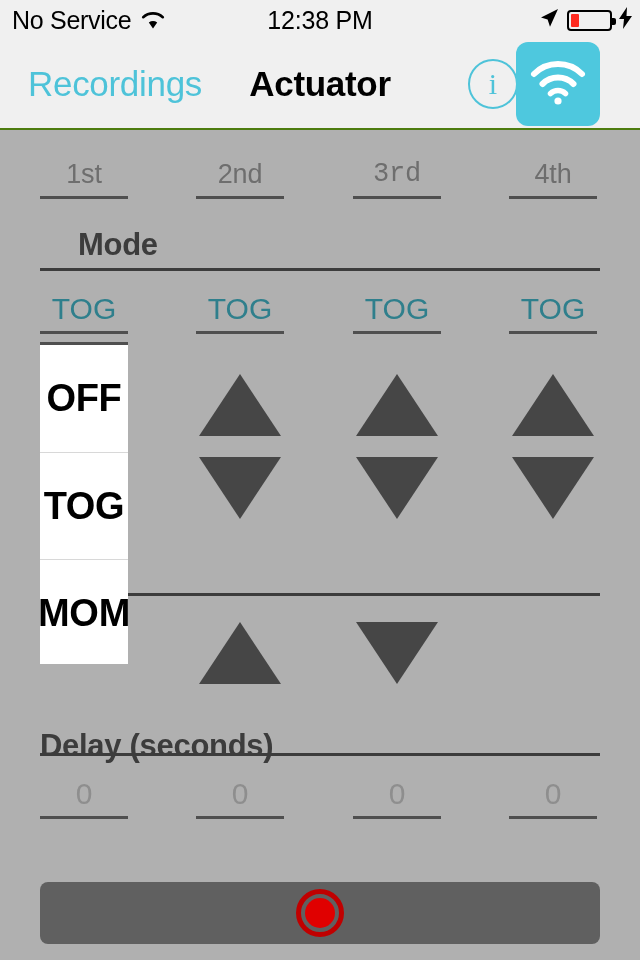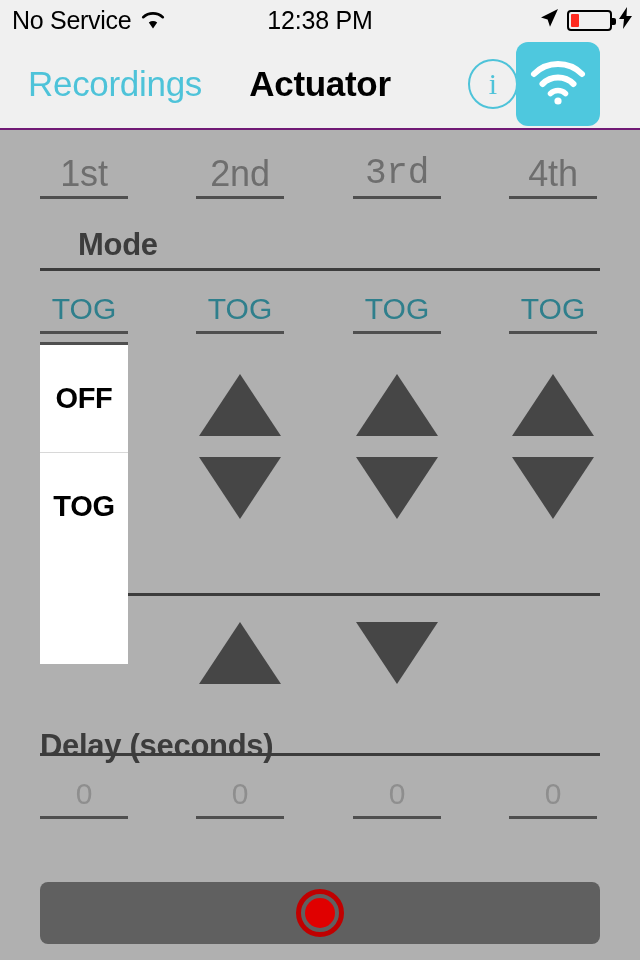--- a/index.html
+++ b/index.html
@@ -60,21 +60,21 @@
     height: 13px; width: 8px;
     background: #ff2a1f;
     margin-left: 2px; border-radius: 1px;
   }
 
   
   .nav-bar {
     position: absolute; top: 40px; left: 0;
     width: 640px; height: 90px;
     background: #f0f0f0;
-    border-bottom: 2px solid #701a75;
+    border-bottom: 2px solid #4d7c0f;
   }
   .nav-back {
     position: absolute; left: 28px; top: 50%;
     transform: translateY(-50%);
     font-size: 35px; color: #4ec3d9;
     letter-spacing: -0.3px;
     background: none; border: none; cursor: pointer;
     font-family: "Liberation Sans", sans-serif;
   }
   .nav-title {
@@ -111,21 +111,21 @@
 
   .col-row { position: absolute; left: 0; width: 640px; }
 
   .cell {
     position: absolute;
     width: 88px;
     text-align: center;
   }
 
   .col-head-label {
-    font-size: 36px; color: #6e6e6e;
+    font-size: 27px; color: #6e6e6e;
     line-height: 44px; letter-spacing: -0.2px;
   }
   .col-head-rule {
     height: 3px; background: #4f4f4f; width: 88px;
   }
 
   .mode-label {
     font-size: 30px; color: #2f7f8c;
     line-height: 44px; letter-spacing: 0px;
   }
@@ -188,21 +188,21 @@
   .picker {
     position: absolute; left: 40px; top: 210px;
     width: 88px; height: 322px;
     background: #ffffff;
     z-index: 40;
     border-top: 3px solid #4f4f4f;
   }
   .picker-item {
     height: 107px;
     display: flex; align-items: center; justify-content: center;
-    font-size: 29px; font-weight: bold; color: #000;
+    font-size: 38px; font-weight: bold; color: #000;
     cursor: pointer; letter-spacing: -0.3px;
   }
   .picker-item + .picker-item { border-top: 1px solid #d8d8d8; }
 </style>
 </head>
 <body>
 
 <div id="screen">
 
   <div class="status-bar">
@@ -357,16 +357,17 @@
 
     <button class="record-btn">
       <span class="record-ring">
         <span class="record-dot"></span>
       </span>
     </button>
 
     <div class="picker">
       <div class="picker-item">OFF</div>
       <div class="picker-item">TOG</div>
+      <div class="picker-item">MOM</div>
     </div>
 
   </div>
 </div>
 
 </body></html>

